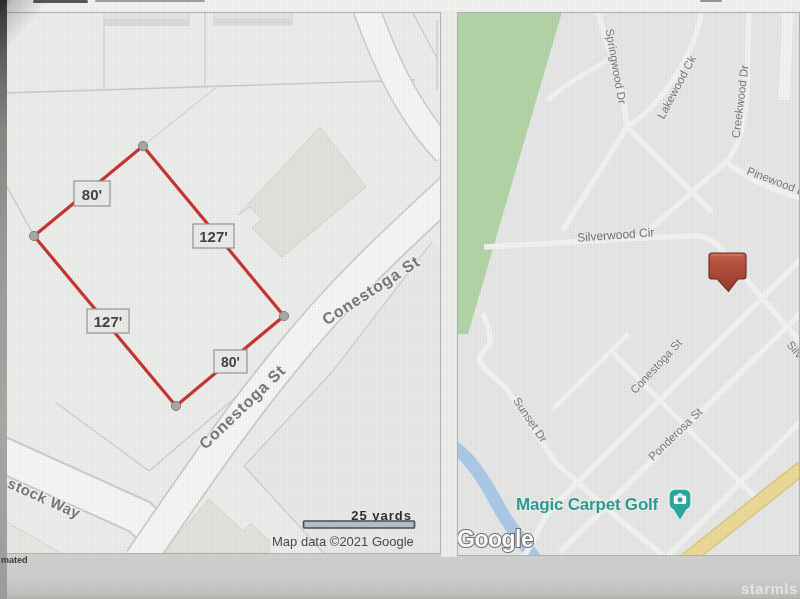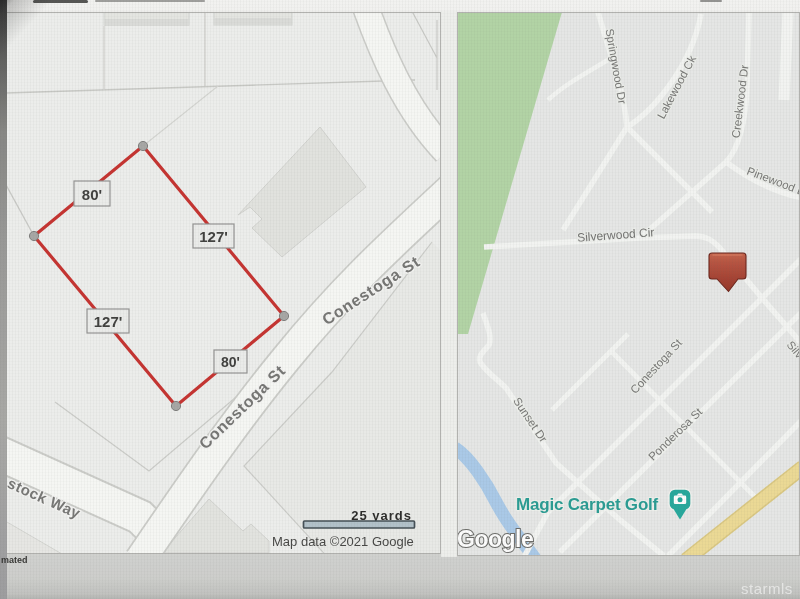--- a/index.html
+++ b/index.html
@@ -13,21 +13,21 @@
   background:linear-gradient(#303030 0,#565654 10%,#7f7f7c 22%,#929290 40%,#a3a3a0 70%,#97979a 100%);}
 .smudge{position:absolute;background:#3c3c3a;border-radius:2px}
 #scan{position:absolute;left:0;top:0;width:800px;height:599px;pointer-events:none;
   background:repeating-linear-gradient(90deg,rgba(90,95,88,0.045) 0 1px,rgba(255,255,255,0) 1px 3px),repeating-linear-gradient(0deg,rgba(90,95,88,0.025) 0 1px,rgba(255,255,255,0) 1px 3px);}
 #haze{position:absolute;left:0;top:0;width:800px;height:599px;pointer-events:none;background:rgba(233,233,230,0.08);}
 #vig{position:absolute;left:0;top:0;width:800px;height:599px;pointer-events:none;
   background:radial-gradient(ellipse 125% 115% at 55% 42%,rgba(0,0,0,0) 68%,rgba(30,30,28,0.06) 88%,rgba(25,25,23,0.14) 100%);}
 #tlshadow{position:absolute;left:0;top:0;width:260px;height:240px;pointer-events:none;
   background:linear-gradient(133deg,rgba(20,20,20,0.50) 0,rgba(20,20,20,0.22) 3%,rgba(20,20,20,0.0) 11%);}
 #starmls{position:absolute;left:741px;top:580px;color:rgba(255,255,255,0.55);
-  font-size:15px;font-weight:normal;letter-spacing:0.5px}
+  font-size:15px;font-weight:bold;letter-spacing:0.5px}
 #mated{position:absolute;left:1px;top:555px;color:#2a2a28;font-size:9px;font-weight:bold}
 svg{position:absolute;left:0;top:0;filter:blur(0.45px)}
 </style>
 </head>
 <body>
 
 <div id="bg"></div>
 
 <div id="botstrip"></div>
 

